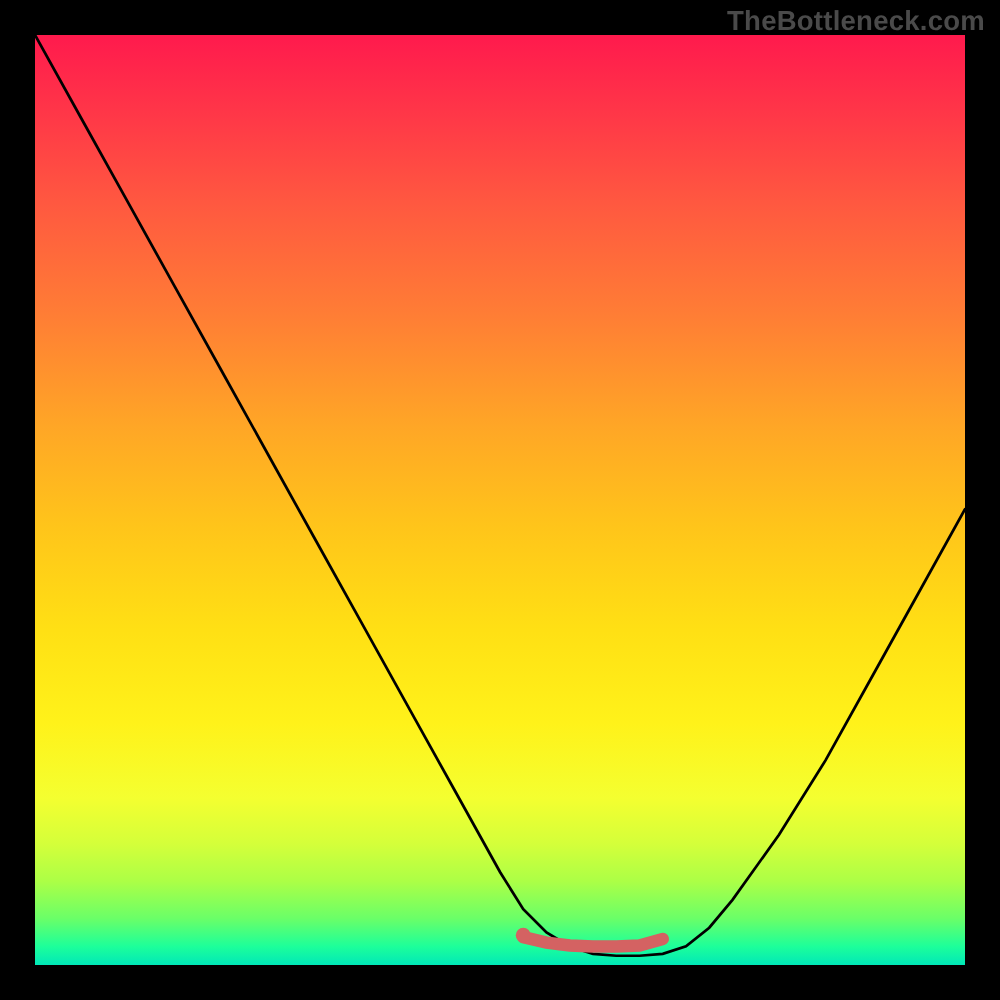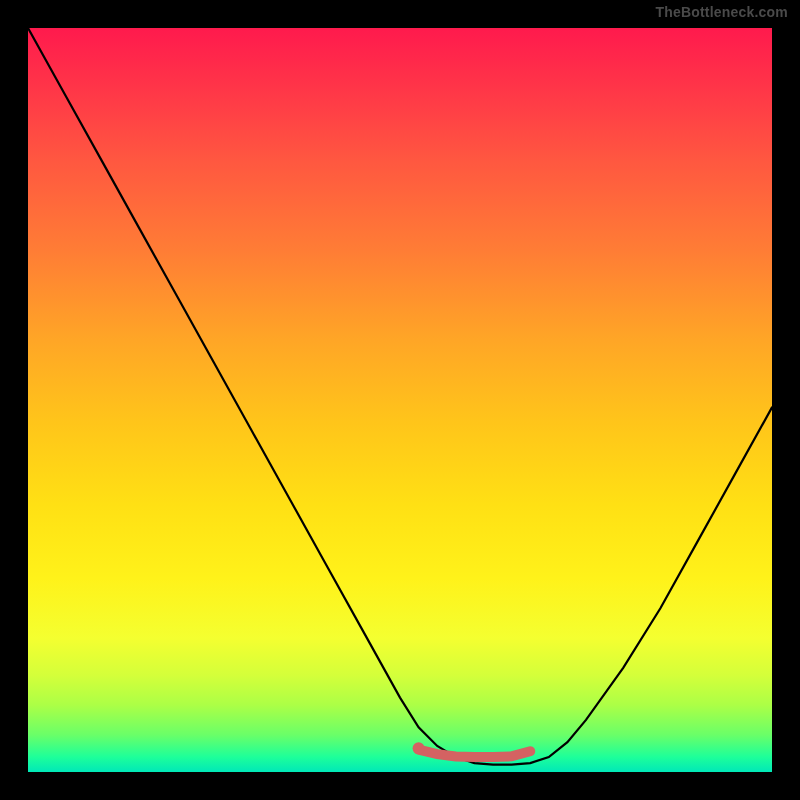--- a/index.html
+++ b/index.html
@@ -15,21 +15,21 @@
     position: relative;
     width: 800px;
     height: 800px;
     background: #000;
   }
   .watermark {
     position: absolute;
     top: 4px;
     right: 12px;
     color: #4a4a4a;
-    font-size: 14px;
+    font-size: 22px;
     font-weight: 600;
     letter-spacing: 0.2px;
     z-index: 10;
   }
   .plot-area {
     position: absolute;
     left: 28px;
     top: 28px;
     width: 744px;
     height: 744px;

